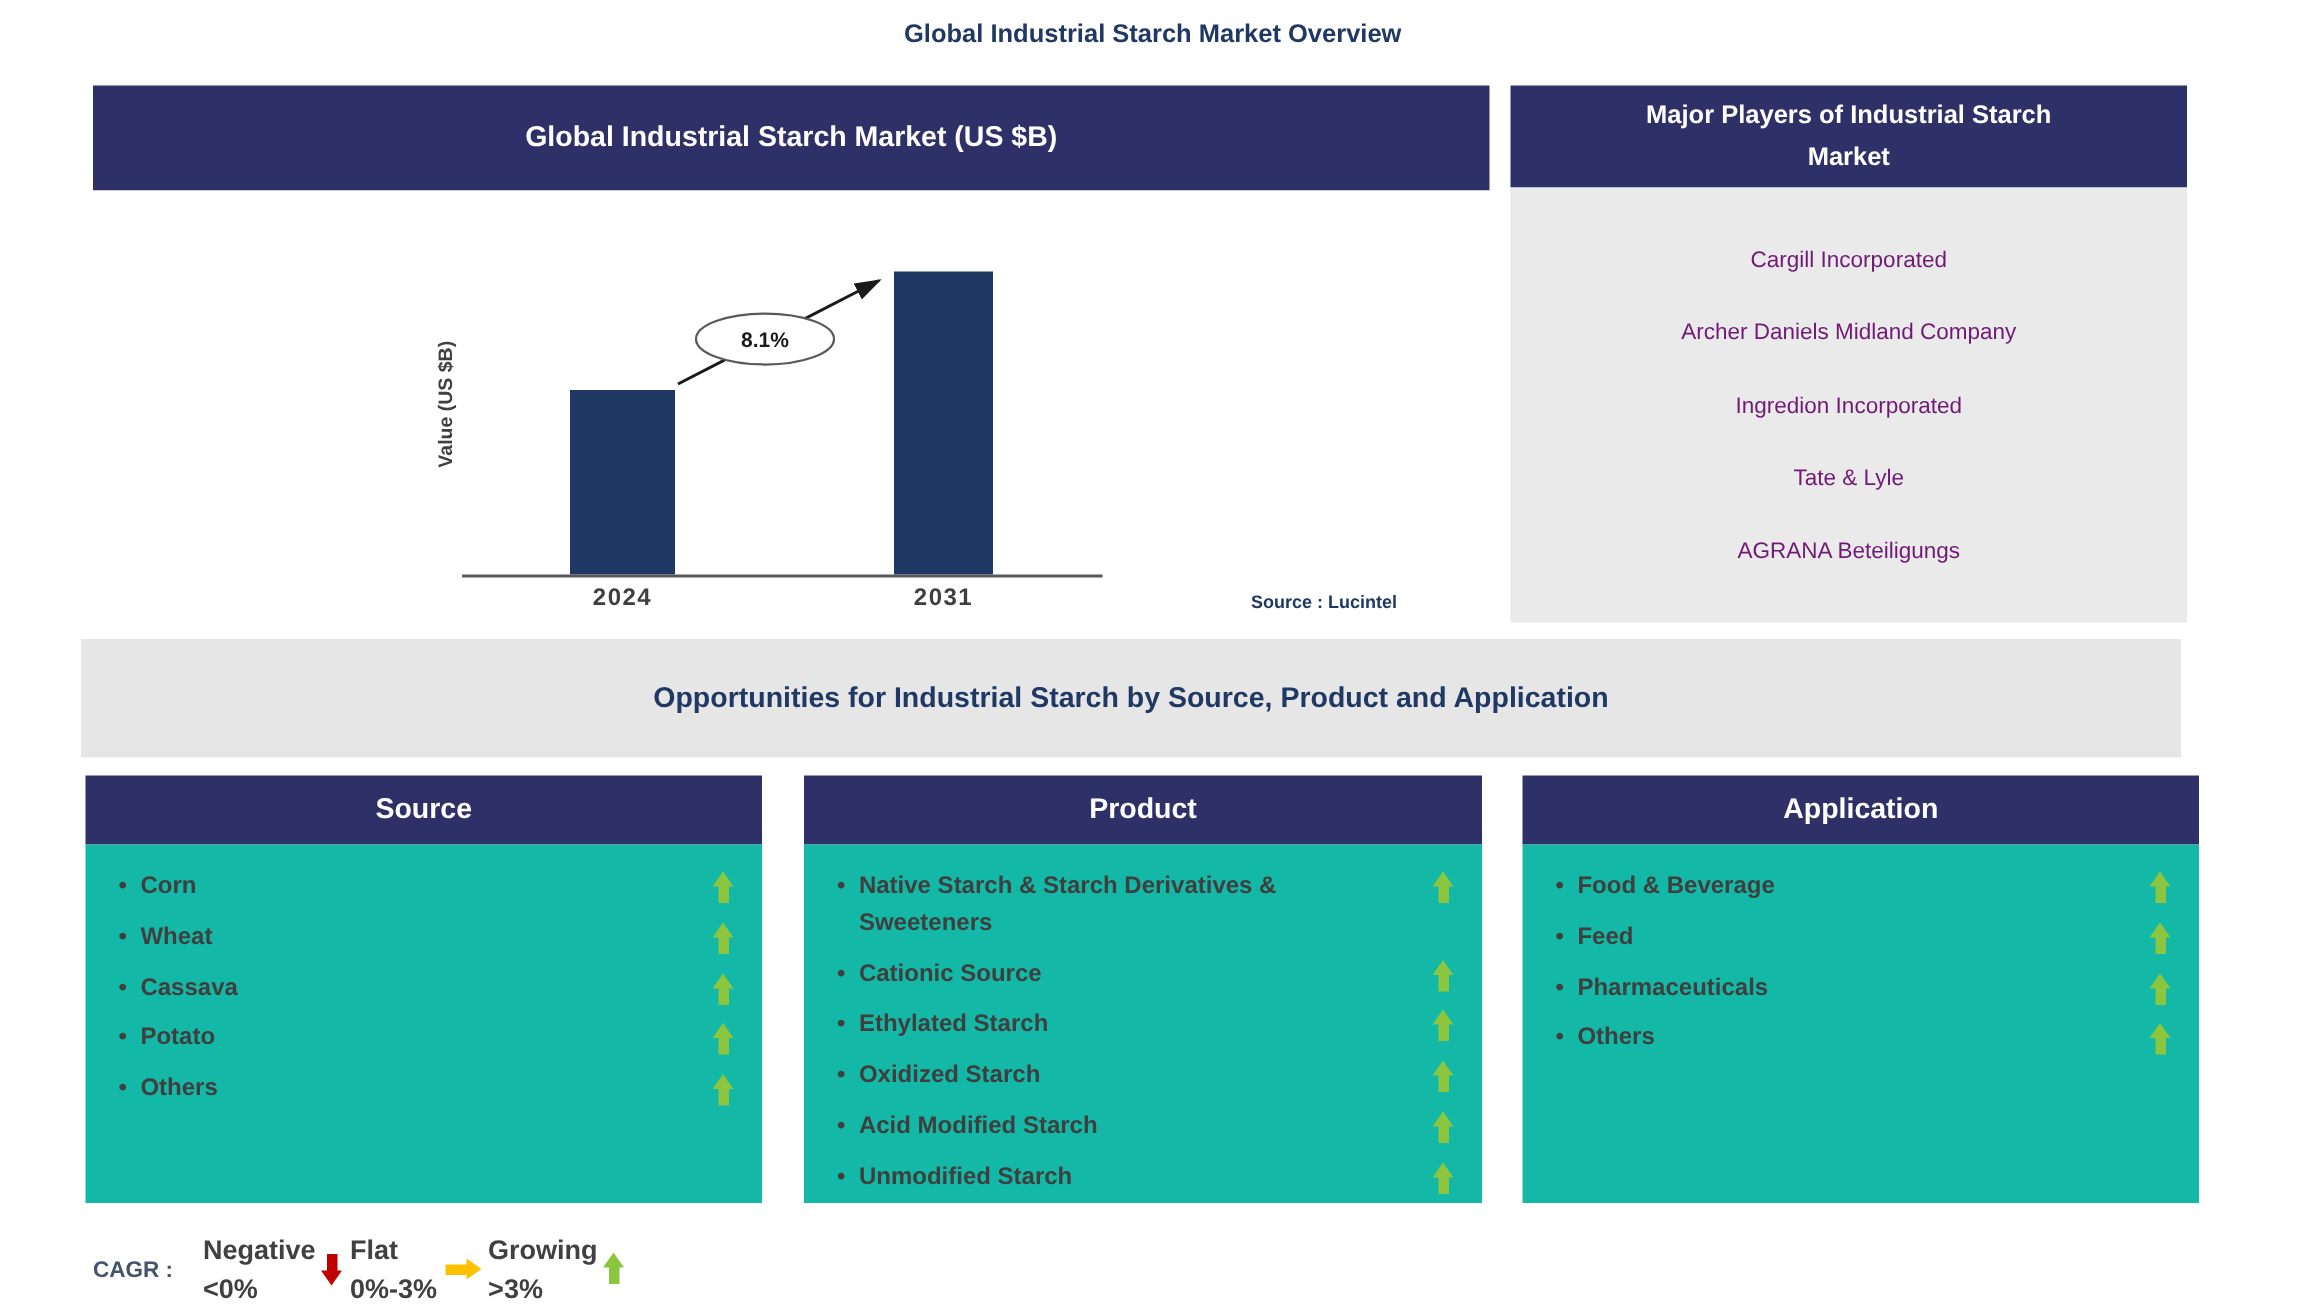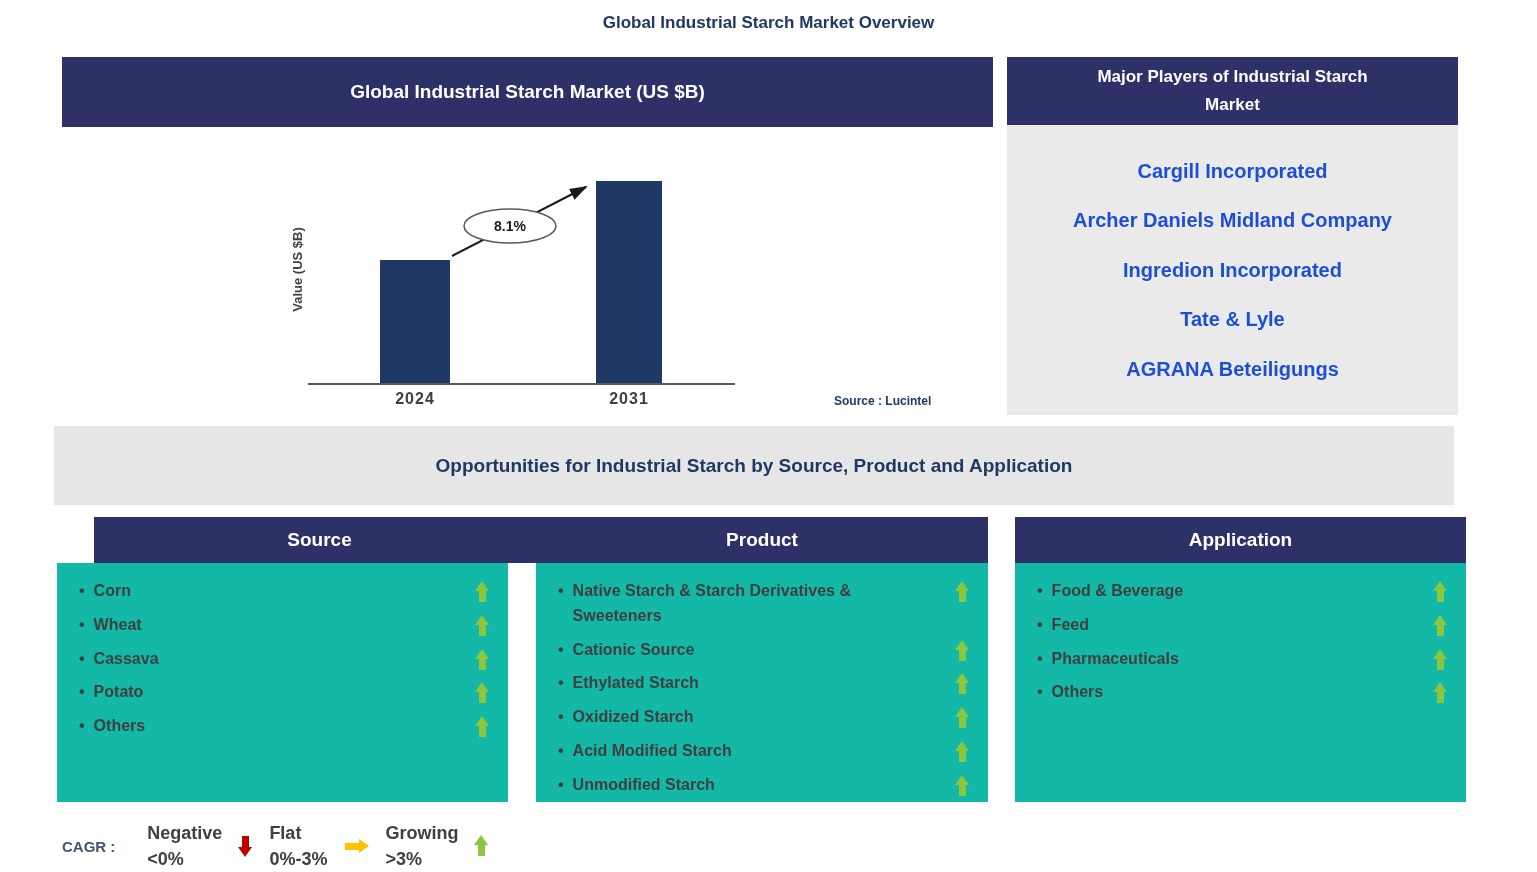--- a/index.html
+++ b/index.html
@@ -27,28 +27,28 @@
   .x-label { position:absolute; width:100px; text-align:center; top:263px;
     font-size:16px; font-weight:bold; color:#3F3F3F; letter-spacing:1px; }
   .x1 { left:303px; } .x2 { left:517px; }
   .source-note { position:absolute; left:772px; top:267px; font-size:12px; font-weight:bold; color:#1F3864; }
 
   .players-header { left:1007px; top:57px; width:451px; height:68px;
     font-size:17px; line-height:1.65; padding:0 75px; }
   .players-body { left:1007px; top:125px; width:451px; height:290px; background:#EAEAEA;
     display:flex; flex-direction:column; justify-content:space-evenly; align-items:center;
     padding:8px 10px; }
-  .player { font-size:20px; font-weight:bold; color:#1d4ed8; text-align:center; }
+  .player { font-size:15px; font-weight:normal; color:#701a75; text-align:center; }
 
   .opp-band { left:54px; top:426px; width:1400px; height:79px; background:#E6E6E6;
     display:flex; align-items:center; justify-content:center;
     font-size:19px; font-weight:bold; color:#1F3864; }
 
   .col-header { height:46px; font-size:19px; }
-  .src-h { left:57px;  top:517px; width:451px;margin-left:37px; }
+  .src-h { left:57px;  top:517px; width:451px; }
   .prod-h { left:536px; top:517px; width:452px; }
   .app-h { left:1015px; top:517px; width:451px; }
   .col-body { top:563px; height:239px; background:#14b8a6; padding:16px 18px 0 22px; }
   .src-b { left:57px;  width:451px; }
   .prod-b { left:536px; width:452px; }
   .app-b { left:1015px; width:451px; }
 
   .item { display:flex; align-items:flex-start; margin-bottom:9px;
     font-size:16px; font-weight:bold; color:#3F3F3F; line-height:1.55; }
   .item::before { content:"\2022"; margin-right:9px; }
@@ -65,21 +65,21 @@
   .arr-down::before { content:""; position:absolute; left:0; bottom:0; width:0; height:0;
     border-left:7.5px solid transparent; border-right:7.5px solid transparent;
     border-top:10px solid var(--c); }
   .arr-down::after { content:""; position:absolute; left:4px; top:1px; width:7px; height:12px; background:var(--c); }
   .arr-right { position:relative; display:inline-block; width:26px; height:15px; flex:0 0 auto; }
   .arr-right::before { content:""; position:absolute; right:0; top:0; width:0; height:0;
     border-top:7.5px solid transparent; border-bottom:7.5px solid transparent;
     border-left:10px solid var(--c); }
   .arr-right::after { content:""; position:absolute; left:2px; top:4px; width:15px; height:7px; background:var(--c); }
 
-  .legend { left:62px; top:820px; display:flex; align-items:center; gap:16px; }
+  .legend { left:62px; top:820px; display:flex; align-items:center; gap:4px; }
   .legend-label { font-size:15px; font-weight:bold; color:#44546A; margin-right:16px; }
   .legend-group { display:flex; flex-direction:column; font-size:18px; font-weight:bold;
     color:#404040; line-height:1.45; }
 </style>
 </head>
 <body>
 
 <div class="page">
 
   <div class="page-title abs">Global Industrial Starch Market Overview</div>

